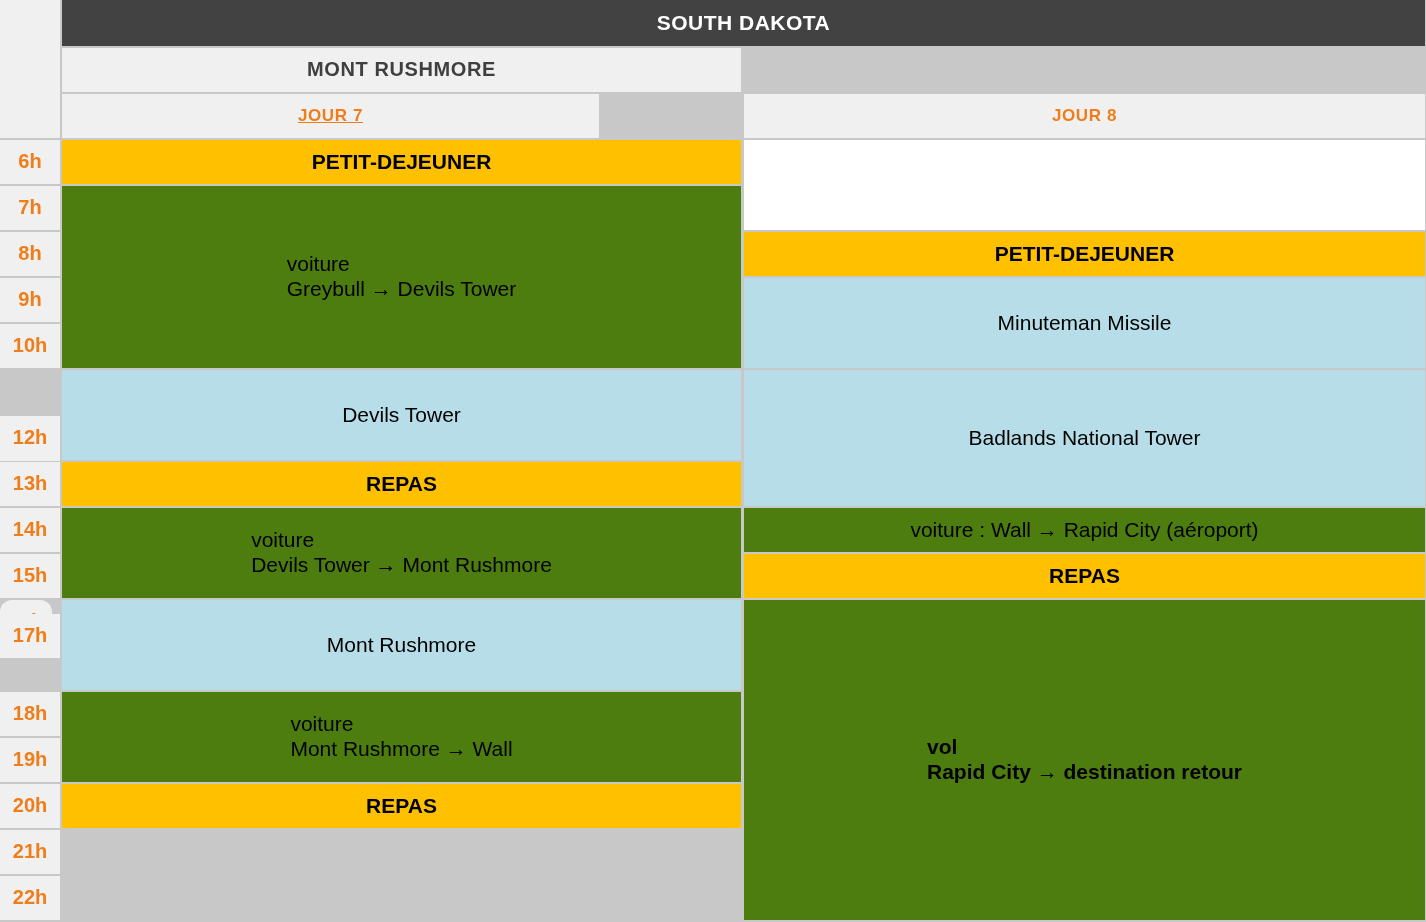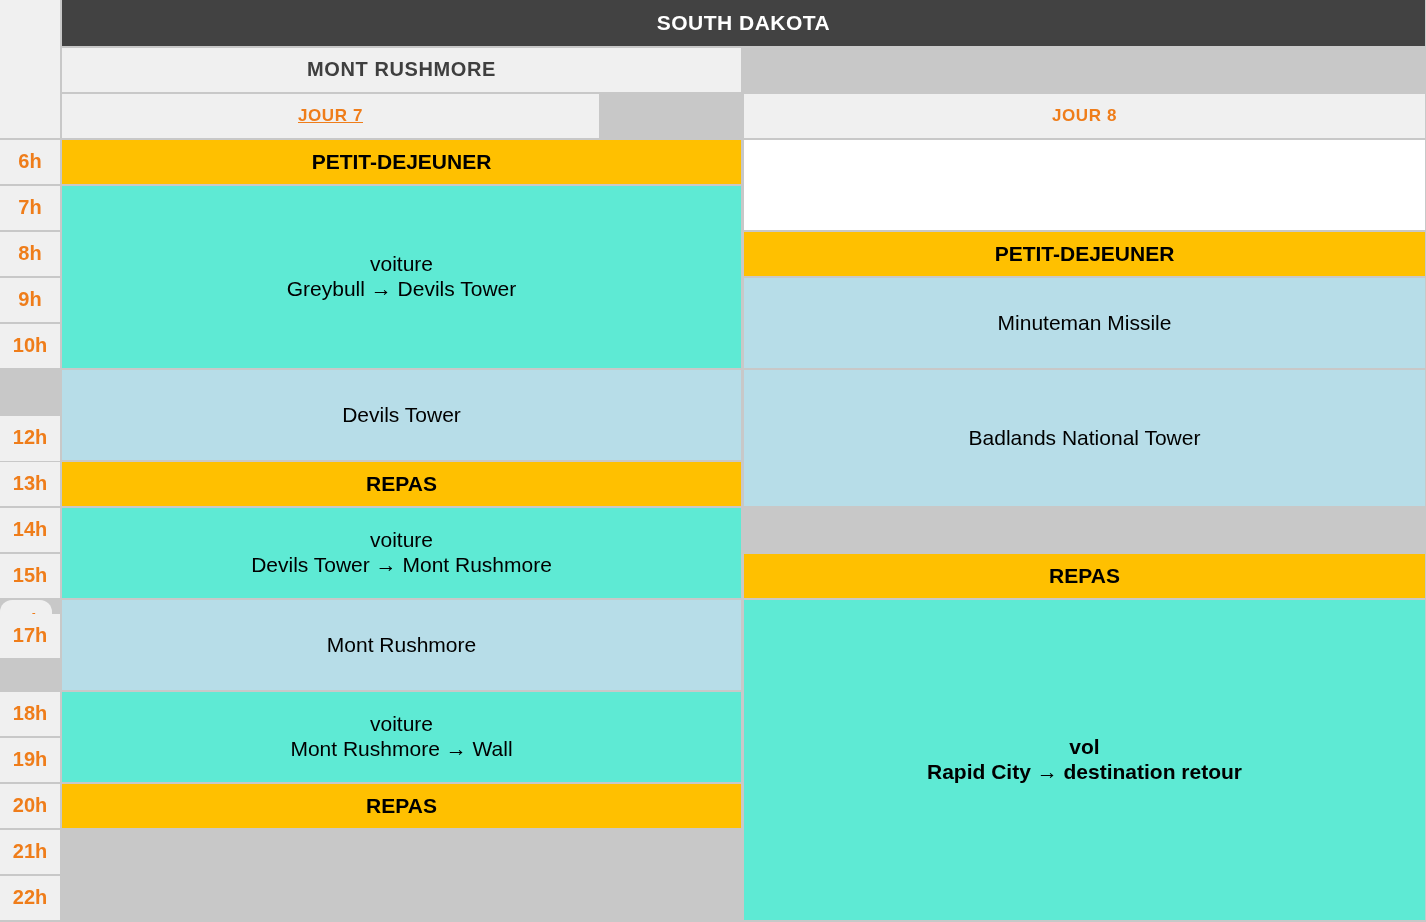--- a/index.html
+++ b/index.html
@@ -21,21 +21,20 @@
     background: #c8c8c8;
   }
 
   
   .cell {
     position: absolute;
     box-sizing: border-box;
     display: flex;
     align-items: center;
     justify-content: center;
-    text-align: center;
     line-height: 1.18;
     overflow: hidden;
   }
 
   
   .corner-cell {
     background: #f0f0f0;
   }
 
   .region-title {
@@ -81,21 +80,21 @@
   }
 
   .type-meal {
     background: #ffc000;
     font-weight: bold;
   }
   .type-visit {
     background: #b7dde8;
   }
   .type-travel {
-    background: #5eead4;
+    background: #4d7c0f;
   }
   .type-hotel {
     background: #8064a2;
     color: #ffffff;
     font-weight: bold;
   }
   .type-empty {
     background: #ffffff;
   }
   .bold {
@@ -160,20 +159,23 @@
     </div>
     <div class="cell blk type-meal bold" style="left: 744px; top: 232px; width: 681px; height: 44px;">
       <span class="txt">PETIT-DEJEUNER</span>
     </div>
     <div class="cell blk type-visit" style="left: 744px; top: 278px; width: 681px; height: 90px;">
       <span class="txt">Minuteman Missile</span>
     </div>
     <div class="cell blk type-visit" style="left: 744px; top: 370px; width: 681px; height: 136px;">
       <span class="txt">Badlands National Tower</span>
     </div>
+    <div class="cell blk type-travel" style="left: 744px; top: 508px; width: 681px; height: 44px;">
+      <span class="txt">voiture : Wall → Rapid City (aéroport)</span>
+    </div>
     <div class="cell blk type-meal bold" style="left: 744px; top: 554px; width: 681px; height: 44px;">
       <span class="txt">REPAS</span>
     </div>
     <div class="cell blk type-travel bold" style="left: 744px; top: 600px; width: 681px; height: 320px;">
       <span class="txt">vol
 Rapid City → destination retour</span>
     </div>
   </div>
 
 </body></html>

